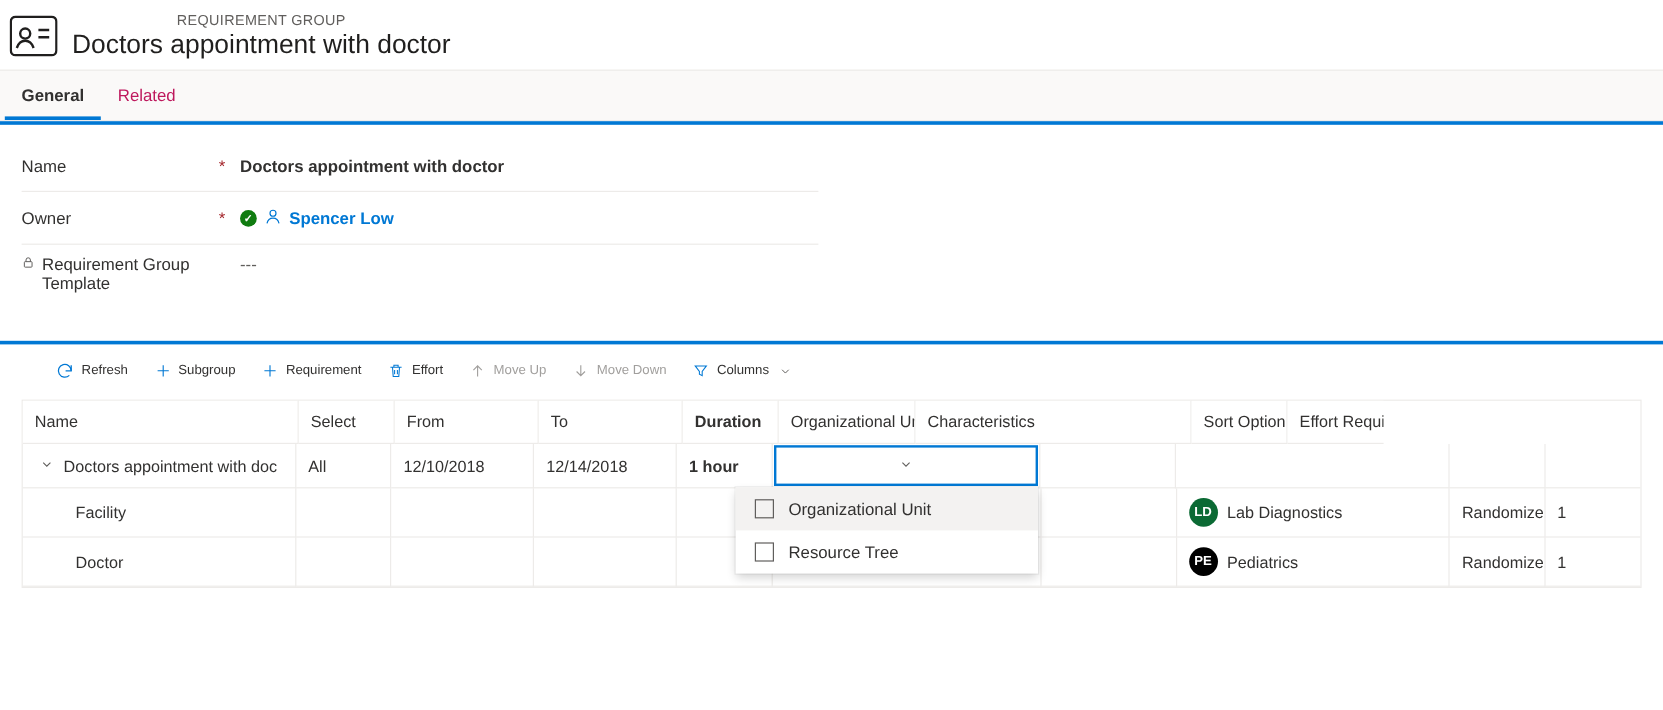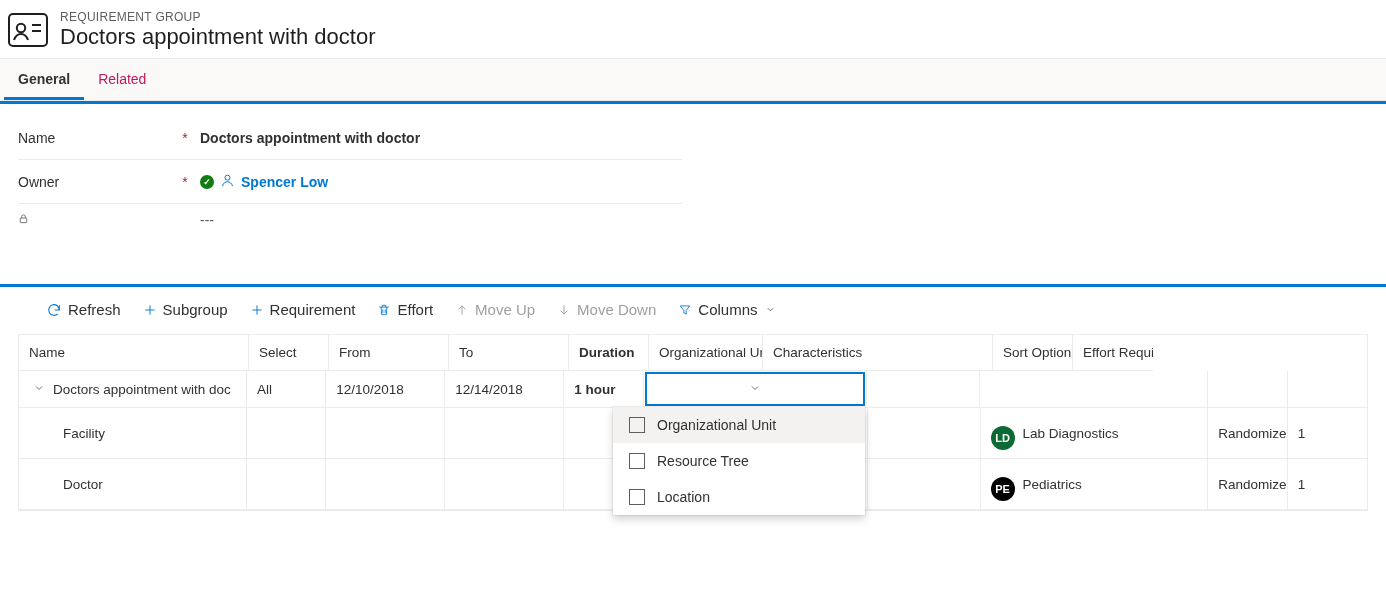--- a/index.html
+++ b/index.html
@@ -12,20 +12,21 @@
     width: 1386px;
     height: 592px;
     overflow: hidden;
   }
 
   
   .page-header {
     display: flex;
     align-items: center;
     padding: 10px 8px 8px 8px;
+    text-align: center;
   }
   .page-header .entity-icon {
     width: 40px; height: 40px;
     margin-right: 12px;
     display: flex; align-items: center; justify-content: center;
   }
   .entity-label {
     font-size: 12px;
     color: #605e5c;
     letter-spacing: .3px;
@@ -123,21 +124,21 @@
     gap: 6px;
     padding: 10px 18px 12px 38px;
   }
   .tbtn {
     display: inline-flex;
     align-items: center;
     gap: 6px;
     padding: 4px 8px;
     cursor: pointer;
     color: #323130;
-    font-size: 15px;
+    font-size: 11px;
     border-radius: 2px;
   }
   .tbtn .ico { color:#0078d4; display:inline-flex; align-items:center; }
   .tbtn.disabled { color:#a19f9d; cursor:default; }
   .tbtn.disabled .ico { color:#a19f9d; }
 
   
   .grid {
     margin: 0 18px;
     border: 1px solid #edebe9;
@@ -203,21 +204,21 @@
     width:16px; height:16px;
     border:1px solid #605e5c;
   }
 
   .token {
     display:inline-flex; align-items:center; gap:8px;
   }
   .tok-badge {
     width:24px;height:24px;border-radius:50%;
     display:flex;align-items:center;justify-content:center;
-    font-size:11px;font-weight:600;color:#fff;margin-top:10px;
+    font-size:11px;font-weight:600;color:#fff;
   }
   .bg-green{background:#0b6a34;}
   .bg-blue{background:#000000;}
 </style>
 </head>
 <body>
 
 <div class="page-header">
   <div class="entity-icon">
     <svg width="40" height="34" viewBox="0 0 40 34">
@@ -264,20 +265,21 @@
   </div>
 
   <div class="form-row" style="align-items:flex-start;padding-top:8px;">
     <div class="field-label" style="align-items:flex-start;">
       <span class="lock">
         <svg width="11" height="13" viewBox="0 0 24 24">
             <rect x="5" y="11" width="14" height="10" rx="1.5" fill="none" stroke="#605e5c" stroke-width="1.8"></rect>
             <path d="M8 11V8a4 4 0 018 0v3" fill="none" stroke="#605e5c" stroke-width="1.8"></path>
           </svg>
       </span>
+      <span>Requirement Group Template</span>
     </div>
     <div class="required-star"></div>
     <div class="field-value">
         <span class="dashes">---</span>
       </div>
   </div>
 
 </div>
 
 <div class="grid-section">
@@ -427,20 +429,16 @@
 
     <div class="dropdown">
       <div class="dd-item hi">
         <span class="dd-chk"></span>
         <span>Organizational Unit</span>
       </div>
       <div class="dd-item">
         <span class="dd-chk"></span>
         <span>Resource Tree</span>
       </div>
-      <div class="dd-item">
-        <span class="dd-chk"></span>
-        <span>Location</span>
-      </div>
     </div>
 
   </div>
 </div>
 
 </body></html>

